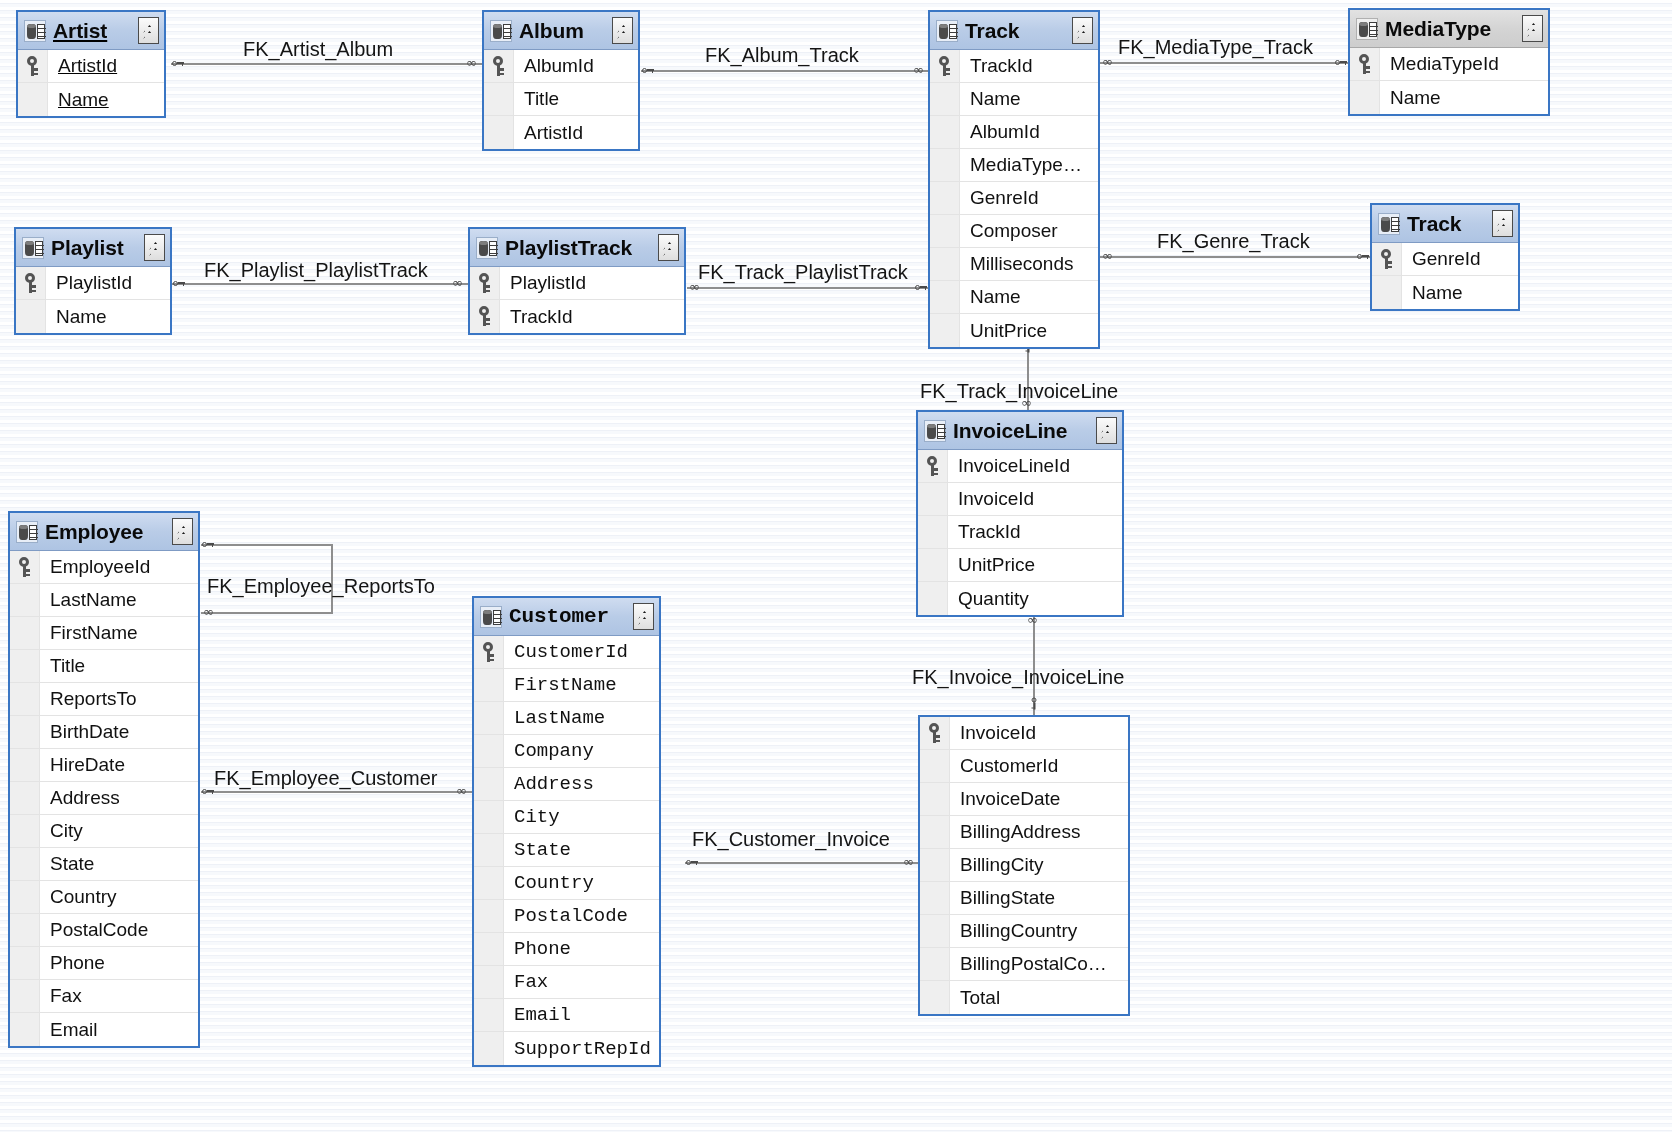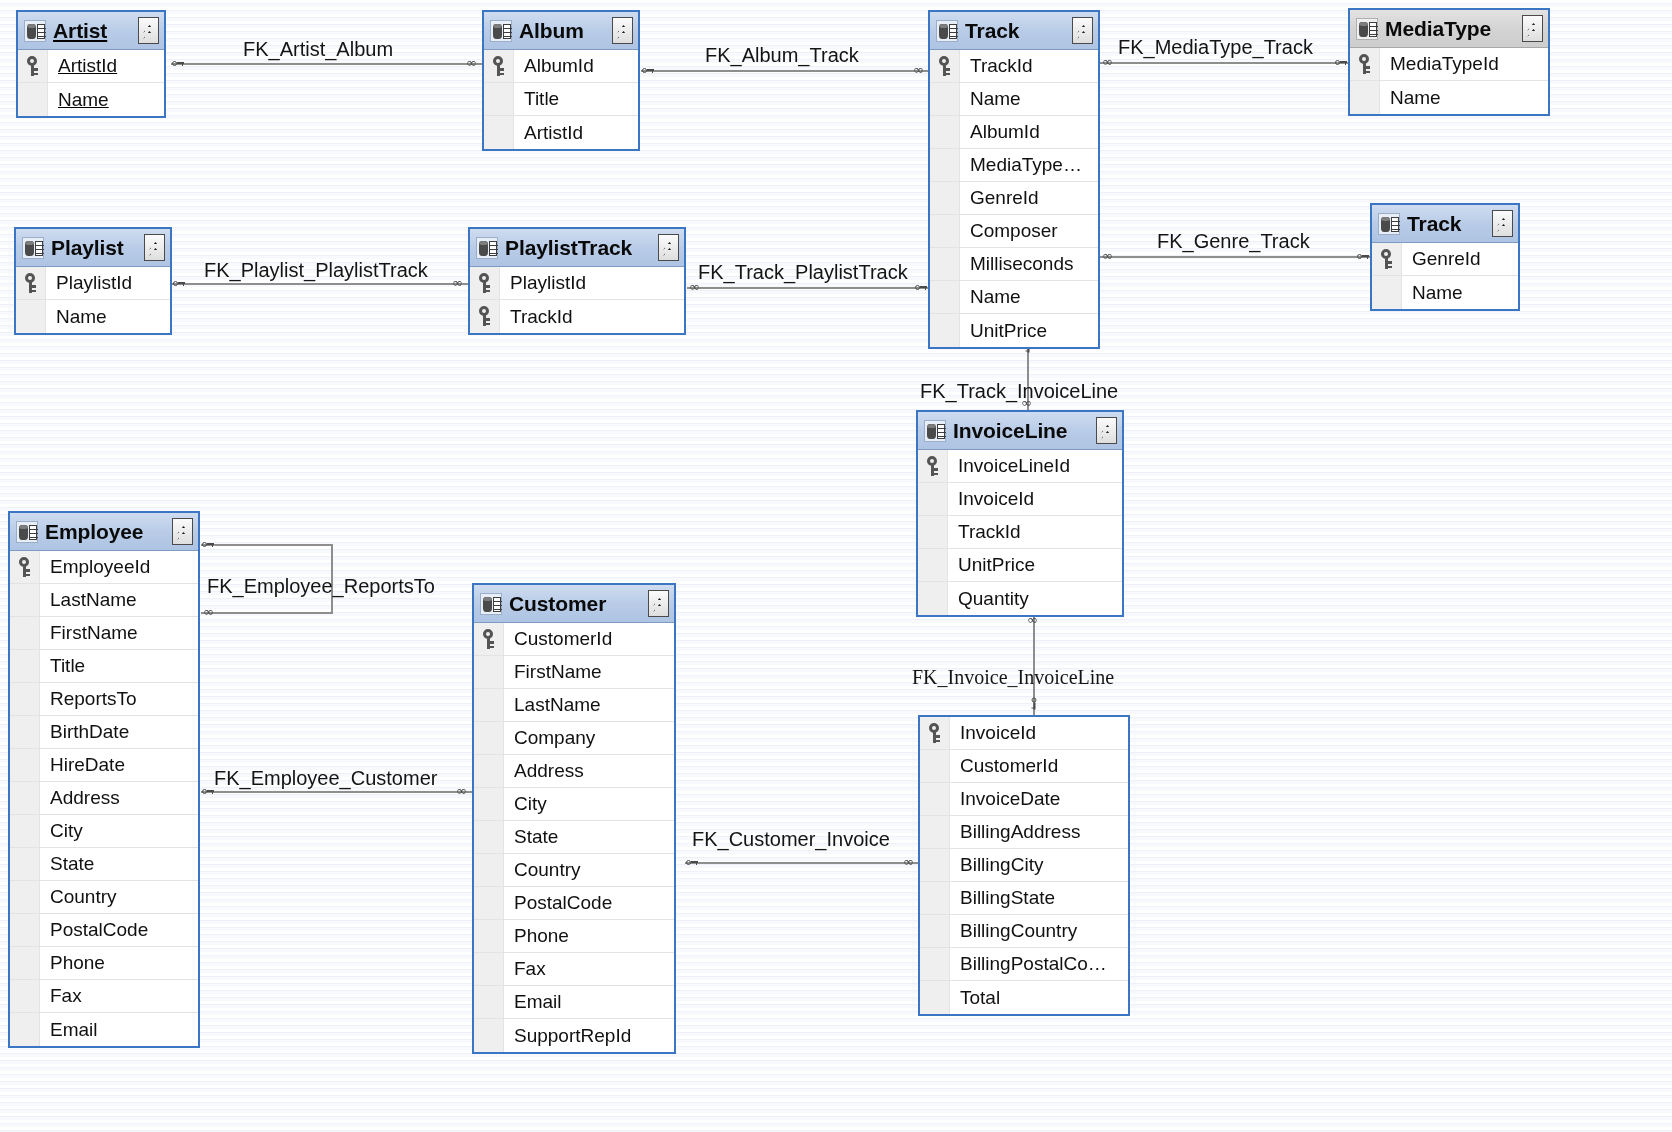--- a/index.html
+++ b/index.html
@@ -307,21 +307,21 @@
     </div>
   <div class="endpoint ep-inf" style="left:903px; top:855px;">∞</div>
 
   <div class="rel-label" style="left:243px;  top:38px;">FK_Artist_Album</div>
   <div class="rel-label" style="left:705px;  top:44px;">FK_Album_Track</div>
   <div class="rel-label" style="left:1118px; top:36px;">FK_MediaType_Track</div>
   <div class="rel-label" style="left:1157px; top:230px;">FK_Genre_Track</div>
   <div class="rel-label" style="left:204px;  top:259px;">FK_Playlist_PlaylistTrack</div>
   <div class="rel-label" style="left:698px;  top:261px;">FK_Track_PlaylistTrack</div>
   <div class="rel-label" style="left:920px;  top:380px;">FK_Track_InvoiceLine</div>
-  <div class="rel-label" style="left:912px;  top:666px;font-family:Liberation Serif, serif;">FK_Invoice_InvoiceLine</div>
+  <div class="rel-label" style="left:912px;  top:666px;">FK_Invoice_InvoiceLine</div>
   <div class="rel-label" style="left:207px;  top:575px;">FK_Employee_ReportsTo</div>
   <div class="rel-label" style="left:214px;  top:767px;">FK_Employee_Customer</div>
   <div class="rel-label" style="left:692px;  top:828px;">FK_Customer_Invoice</div>
 
 <div class="entity" style="left: 16px; top: 10px; width: 150px; text-decoration: underline;">
       <div class="ent-header">
         <span class="tbl-icon">
           <span class="cyl"></span>
           <span class="grid"></span>
         </span>
@@ -638,21 +638,21 @@
         <div class="ent-row">
           <span class="row-gutter"></span>
           <span class="row-label">Fax</span>
         </div>
         <div class="ent-row">
           <span class="row-gutter"></span>
           <span class="row-label">Email</span>
         </div>
       </div>
     </div>
-    <div class="entity" style="left: 472px; top: 583px; width: 204px;">
+    <div class="entity" style="left: 472px; top: 596px; width: 189px; font-family: Liberation Mono, monospace;">
       <div class="ent-header">
         <span class="tbl-icon">
           <span class="cyl"></span>
           <span class="grid"></span>
         </span>
         <span class="ent-title">Customer</span>
         <span class="collapse-btn"></span>
       </div>
       <div class="ent-rows">
         <div class="ent-row">

